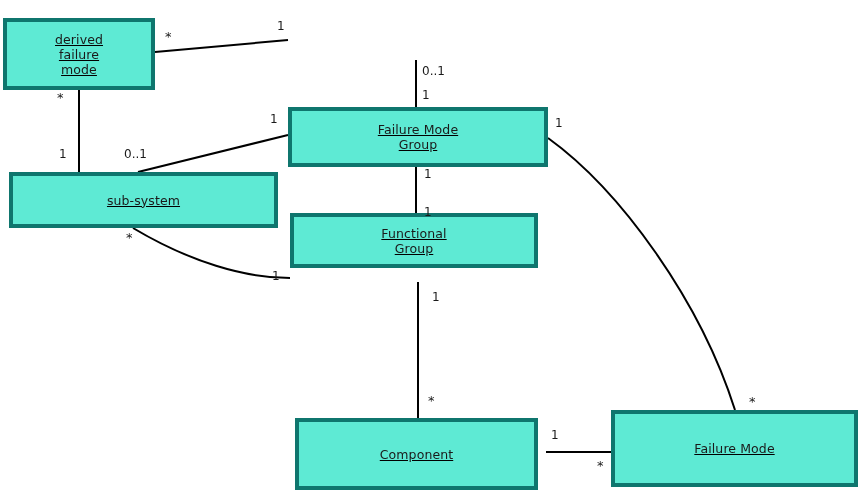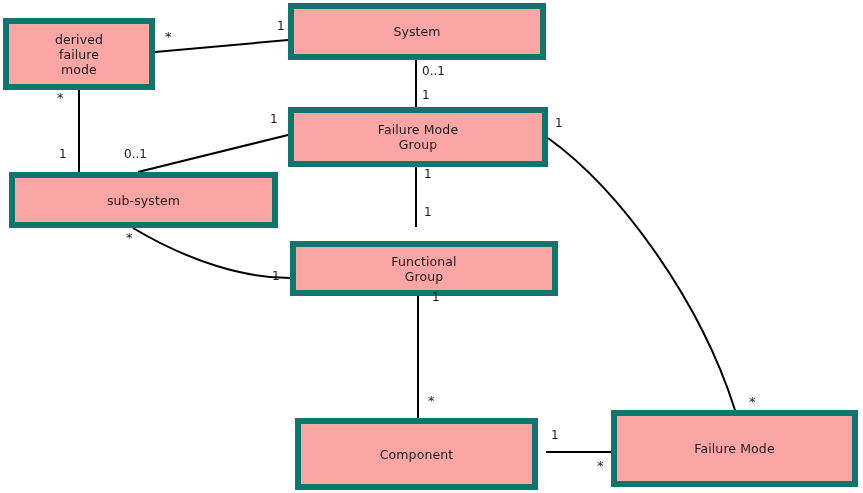--- a/index.html
+++ b/index.html
@@ -23,27 +23,28 @@
   #edge-layer {
     position: absolute;
     left: 0;
     top: 0;
     width: 863px;
     height: 493px;
   }
   .uml-class {
     position: absolute;
     box-sizing: border-box;
-    border: 6px solid #0f766e;
-    background: #fca5a5;
+    border: 4px solid #0f766e;
+    background: #5eead4;
     display: flex;
     align-items: center;
     justify-content: center;
     text-align: center;
     z-index: 2;
+    text-decoration: underline;
   }
   .uml-class .class-name {
     font-size: 12.5px;
     line-height: 15px;
     color: #1a1a1a;
     white-space: pre-line;
     letter-spacing: 0.1px;
   }
   .multiplicity {
     position: absolute;
@@ -74,34 +75,31 @@
     <path fill="none" stroke="#000000" stroke-width="2" d="M 546,452 L 611,452"></path>
     <path fill="none" stroke="#000000" stroke-width="2" d="M 548,138 C 620,190 700,300 735,410"></path>
   </svg>
 
   <div class="uml-class" style="left:3px; top:18px; width:152px; height:72px;">
     <span class="class-name">derived
 failure
 mode</span>
   </div>
 
-  <div class="uml-class" style="left:288px; top:3px; width:258px; height:57px;">
-    <span class="class-name">System</span>
-  </div>
 
   <div class="uml-class" style="left:288px; top:107px; width:260px; height:60px;">
     <span class="class-name">Failure Mode
 Group</span>
   </div>
 
   <div class="uml-class" style="left:9px; top:172px; width:269px; height:56px;">
     <span class="class-name">sub-system</span>
   </div>
 
-  <div class="uml-class" style="left:290px; top:241px; width:268px; height:55px;">
+  <div class="uml-class" style="left:290px; top:213px; width:248px; height:55px;">
     <span class="class-name">Functional
 Group</span>
   </div>
 
   <div class="uml-class" style="left:295px; top:418px; width:243px; height:72px;">
     <span class="class-name">Component</span>
   </div>
 
   <div class="uml-class" style="left:611px; top:410px; width:247px; height:77px;">
     <span class="class-name">Failure Mode</span>

